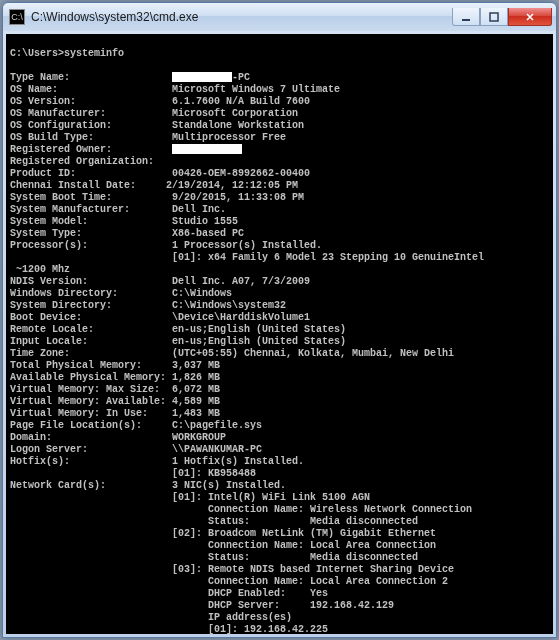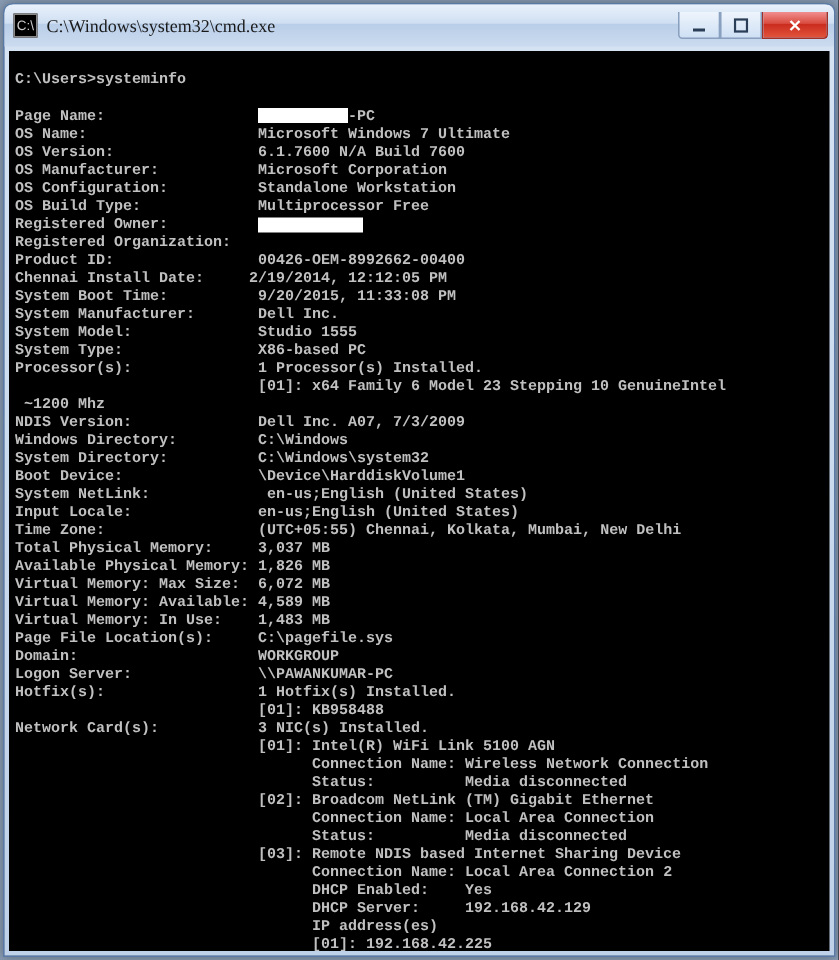--- a/index.html
+++ b/index.html
@@ -39,21 +39,21 @@
     border: 1px solid #888;
     margin-right: 6px;
     display: inline-flex;
     align-items: center;
     justify-content: center;
     font-size: 9px;
     color: #ccc;
     font-family: "Segoe UI", sans-serif;
   }
   .titlebar .title-text {
-    font-family: Liberation Serif, serif;
+    font-family: Liberation Sans, sans-serif;
     font-size: 12px;
     color: #1a1a1a;
     flex: 1;
     white-space: nowrap;
     overflow: hidden;
   }
   .win-btns {
     display: flex;
     gap: 0;
   }
@@ -127,42 +127,42 @@
         <svg viewBox="0 0 10 10">
             <path d="M2 2 L8 8 M8 2 L2 8" stroke="#fff" stroke-width="1.6"></path>
           </svg>
       </div>
     </div>
   </div>
 
   <div class="console">
 <span class="prompt-line">C:\Users&gt;systeminfo</span>
 
-<span><span>Page Name:</span>                 <span class="redacted" style="width:60px"></span><span>-PC</span></span>
+<span><span>Type Name:</span>                 <span class="redacted" style="width:60px"></span><span>-PC</span></span>
 <span><span>OS Name:</span>                   <span>Microsoft Windows 7 Ultimate</span></span>
 <span><span>OS Version:</span>                <span>6.1.7600 N/A Build 7600</span></span>
 <span><span>OS Manufacturer:</span>           <span>Microsoft Corporation</span></span>
 <span><span>OS Configuration:</span>          <span>Standalone Workstation</span></span>
 <span><span>OS Build Type:</span>             <span>Multiprocessor Free</span></span>
 <span><span>Registered Owner:</span>          <span class="redacted" style="width:70px"></span></span>
 <span><span>Registered Organization:</span></span>
 <span><span>Product ID:</span>                <span>00426-OEM-8992662-00400</span></span>
 <span><span>Chennai Install Date:</span>     <span>2/19/2014, 12:12:05 PM</span></span>
 <span><span>System Boot Time:</span>          <span>9/20/2015, 11:33:08 PM</span></span>
 <span><span>System Manufacturer:</span>       <span>Dell Inc.</span></span>
 <span><span>System Model:</span>              <span>Studio 1555</span></span>
 <span><span>System Type:</span>               <span>X86-based PC</span></span>
 <span><span>Processor(s):</span>              <span>1 Processor(s) Installed.</span></span>
 <span>                           <span>[01]: x64 Family 6 Model 23 Stepping 10 GenuineIntel</span></span>
 <span> <span>~1200 Mhz</span></span>
 <span><span>NDIS Version:</span>              <span>Dell Inc. A07, 7/3/2009</span></span>
 <span><span>Windows Directory:</span>         <span>C:\Windows</span></span>
 <span><span>System Directory:</span>          <span>C:\Windows\system32</span></span>
 <span><span>Boot Device:</span>               <span>\Device\HarddiskVolume1</span></span>
-<span><span>System NetLink:</span>             <span>en-us;English (United States)</span></span>
+<span><span>Remote Locale:</span>             <span>en-us;English (United States)</span></span>
 <span><span>Input Locale:</span>              <span>en-us;English (United States)</span></span>
 <span><span>Time Zone:</span>                 <span>(UTC+05:55) Chennai, Kolkata, Mumbai, New Delhi</span></span>
 <span><span>Total Physical Memory:</span>     <span>3,037 MB</span></span>
 <span><span>Available Physical Memory:</span> <span>1,826 MB</span></span>
 <span><span>Virtual Memory: Max Size:</span>  <span>6,072 MB</span></span>
 <span><span>Virtual Memory: Available:</span> <span>4,589 MB</span></span>
 <span><span>Virtual Memory: In Use:</span>    <span>1,483 MB</span></span>
 <span><span>Page File Location(s):</span>     <span>C:\pagefile.sys</span></span>
 <span><span>Domain:</span>                    <span>WORKGROUP</span></span>
 <span><span>Logon Server:</span>              <span>\\PAWANKUMAR-PC</span></span>

